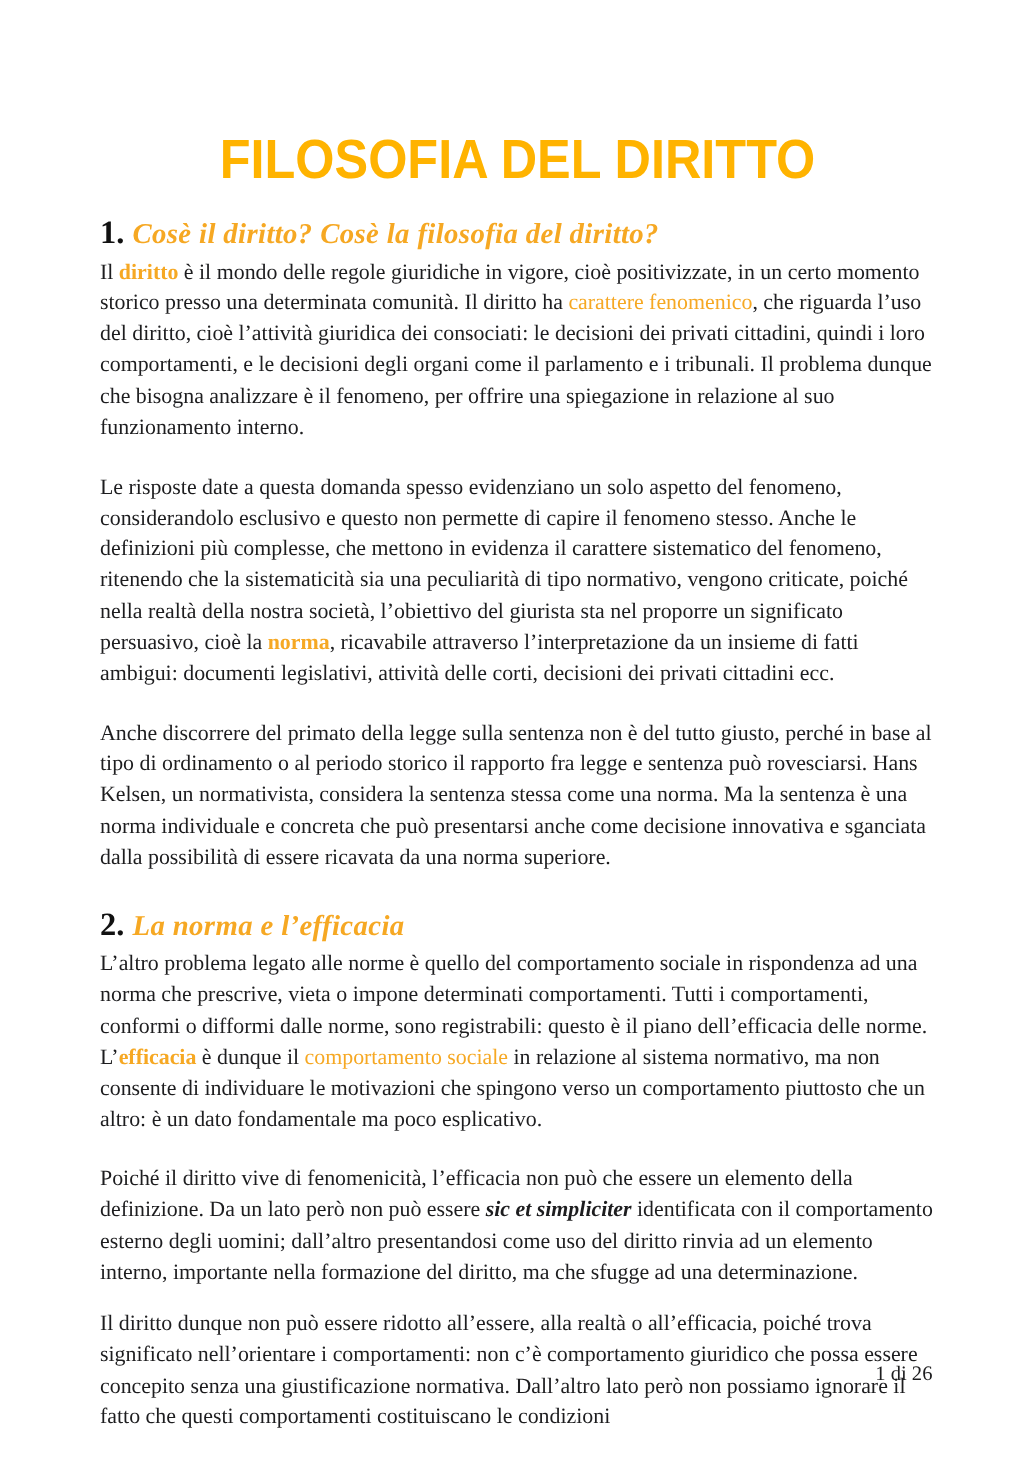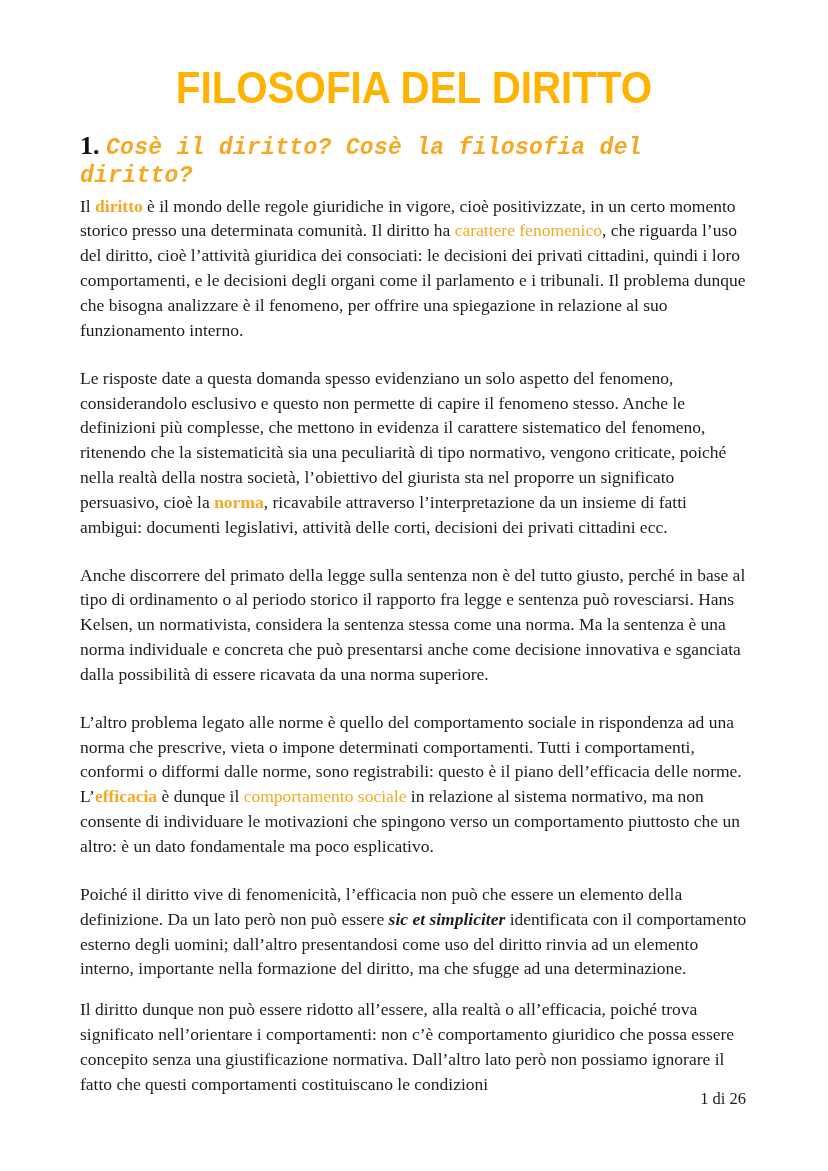--- a/index.html
+++ b/index.html
@@ -5,21 +5,21 @@
   html, body {
     margin: 0;
     padding: 0;
     background: #ffffff;
   }
   .page {
     position: relative;
     width: 828px;
     height: 1171px;
     box-sizing: border-box;
-    padding: 64px 80px 40px 80px;
+    padding: 104px 80px 40px 80px;
     background: #ffffff;
     font-family: "Liberation Serif", serif;
     color: #1d1d1f;
     overflow: hidden;
   }
   .title {
     margin: 0 0 20px 0;
     text-align: center;
     font-family: "Liberation Sans", sans-serif;
     font-weight: bold;
@@ -36,21 +36,21 @@
   .section-heading:first-of-type {
     margin-top: 10px;
   }
   .sec-num {
     font-family: "Liberation Serif", serif;
     font-weight: bold;
     color: #111111;
     font-size: 26px;
   }
   .sec-title {
-    font-family: Liberation Mono, monospace;
+    font-family: Liberation Serif, serif;
     font-style: italic;
     font-weight: bold;
     color: var(--accent, #F6A823);
     font-size: 23px;
     letter-spacing: 0.3px;
   }
   .para {
     margin: 0;
     font-size: 17.5px;
     line-height: 1.42;
@@ -78,18 +78,19 @@
 </head>
 <body>
 
 <div class="page">
   <h1 class="title">FILOSOFIA DEL DIRITTO</h1>
   <div id="sections">
       <h2 class="section-heading"><span class="sec-num">1. </span><span class="sec-title">Cosè il diritto? Cosè la filosofia del diritto?</span></h2>
       <p class="para"><span>Il </span><span class="b accent">diritto</span><span> è il </span><span class="u">mondo delle regole giuridiche in vigore, cioè positivizzate, in un certo momento storico presso una determinata comunità</span><span>. Il diritto ha </span><span class="accent">carattere fenomenico</span><span>, che riguarda l’uso del diritto, cioè l’attività giuridica dei consociati: le decisioni dei privati cittadini, quindi i loro comportamenti, e le decisioni degli organi come il parlamento e i tribunali. Il problema dunque che bisogna analizzare è il fenomeno, per offrire una spiegazione in relazione al suo funzionamento interno.</span></p>
       <p class="para"><span>Le risposte date a questa domanda spesso evidenziano un solo aspetto del fenomeno, considerandolo esclusivo e questo non permette di capire il fenomeno stesso. Anche le definizioni più complesse, che mettono in evidenza il carattere sistematico del fenomeno, ritenendo che la sistematicità sia una peculiarità di tipo normativo, vengono criticate, poiché nella realtà della nostra società, l’obiettivo del giurista sta nel proporre un significato persuasivo, cioè la </span><span class="b accent">norma</span><span>, ricavabile attraverso l’interpretazione da un insieme di fatti ambigui: documenti legislativi, attività delle corti, decisioni dei privati cittadini ecc.</span></p>
       <p class="para"><span>Anche discorrere del primato della legge sulla sentenza non è del tutto giusto, perché in base al tipo di ordinamento o al periodo storico il rapporto fra legge e sentenza può rovesciarsi. Hans Kelsen, un normativista, considera la sentenza stessa come una norma. Ma la sentenza è una norma individuale e concreta che può presentarsi anche come decisione innovativa e sganciata dalla possibilità di essere ricavata da una norma superiore.</span></p>
+      <h2 class="section-heading"><span class="sec-num">2. </span><span class="sec-title">La norma e l’efficacia</span></h2>
       <p class="para"><span>L’altro problema legato alle norme è quello del comportamento sociale in rispondenza ad una norma che prescrive, vieta o impone determinati comportamenti. Tutti i comportamenti, conformi o difformi dalle norme, sono registrabili: questo è il piano dell’efficacia delle norme. L’</span><span class="b accent">efficacia</span><span> è dunque il </span><span class="accent">comportamento sociale</span><span> in relazione al sistema normativo, ma non consente di individuare le motivazioni che spingono verso un comportamento piuttosto che un altro: è un dato fondamentale ma poco esplicativo.</span></p>
       <p class="para"><span>Poiché il diritto vive di fenomenicità, l’efficacia non può che essere un elemento della definizione. Da un lato però non può essere </span><span class="i">sic et simpliciter</span><span> identificata con il comportamento esterno degli uomini; dall’altro presentandosi come uso del diritto rinvia ad un elemento interno, importante nella formazione del diritto, ma che sfugge ad una determinazione.</span></p>
       <p class="para tight"><span>Il diritto dunque </span><span class="u">non può essere ridotto all’essere</span><span>, alla realtà o all’efficacia, poiché trova significato nell’orientare i comportamenti: non c’è comportamento giuridico che possa essere concepito senza una giustificazione normativa. Dall’altro lato però non possiamo ignorare il fatto che questi comportamenti costituiscano le condizioni</span></p>
     </div>
   <div class="footer">1 di 26</div>
 </div>
 
 </body></html>

